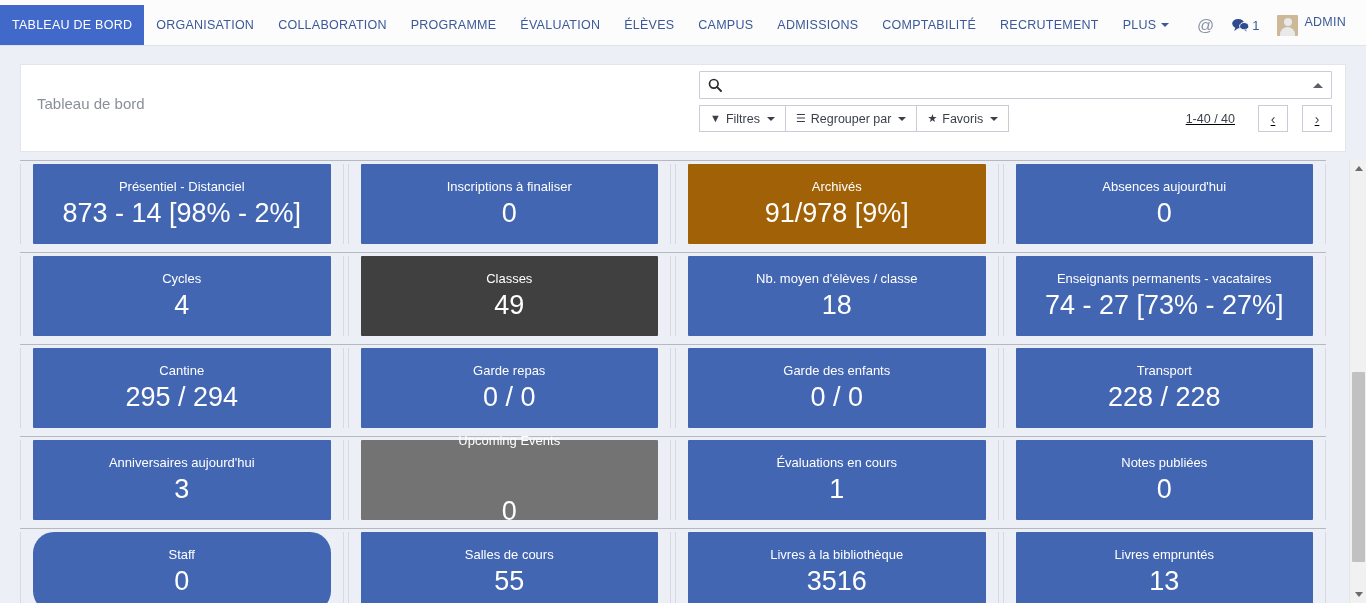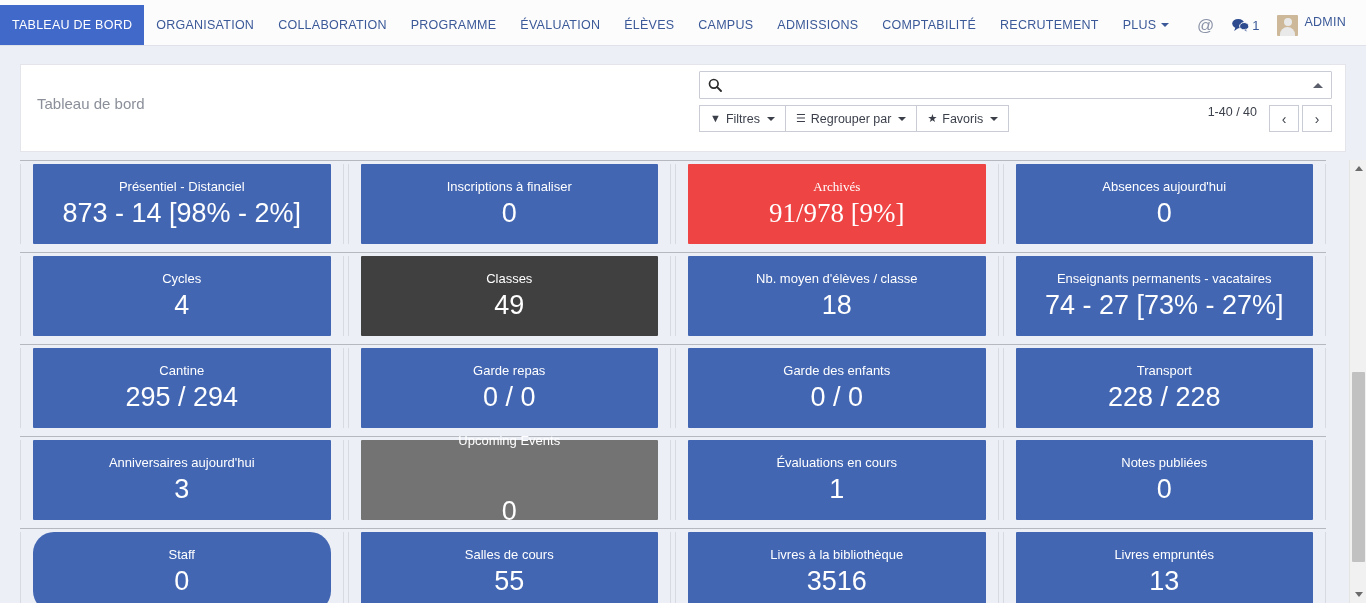--- a/index.html
+++ b/index.html
@@ -184,21 +184,23 @@
     width: 0; height: 0;
     border-left: 4px solid transparent;
     border-right: 4px solid transparent;
     border-top: 4px solid #3a3f4a;
     margin-left: 2px;
   }
   .glyph { font-size: 11px; line-height: 1; color: #3a3f4a; }
   .pager {
     margin-left: auto;
     display: flex;
-    gap: 4px;
+    align-items: center;
+    gap: 15px;
+    text-decoration: underline;
   }
   .pager-count {
     font-size: 12.5px;
     color: #3a3f4a;
     margin-right: 9px;
     white-space: nowrap;
   }
   .pg-btn {
     width: 30px; height: 27px;
     border: 1px solid #c9ccd4;
@@ -412,21 +414,21 @@
             <div class="tile-value">873 - 14 [98% - 2%]</div>
           </div>
         </div>
         <div class="tile-cell">
           <div class="tile" style="background: rgb(66, 102, 178);">
             <div class="tile-label">Inscriptions à finaliser</div>
             <div class="tile-value">0</div>
           </div>
         </div>
         <div class="tile-cell">
-          <div class="tile" style="background: #ef4444; font-family: Liberation Serif, serif;">
+          <div class="tile" style="background: #a16207;">
             <div class="tile-label">Archivés</div>
             <div class="tile-value">91/978 [9%]</div>
           </div>
         </div>
         <div class="tile-cell">
           <div class="tile" style="background: rgb(66, 102, 178);">
             <div class="tile-label">Absences aujourd'hui</div>
             <div class="tile-value">0</div>
           </div>
         </div>

